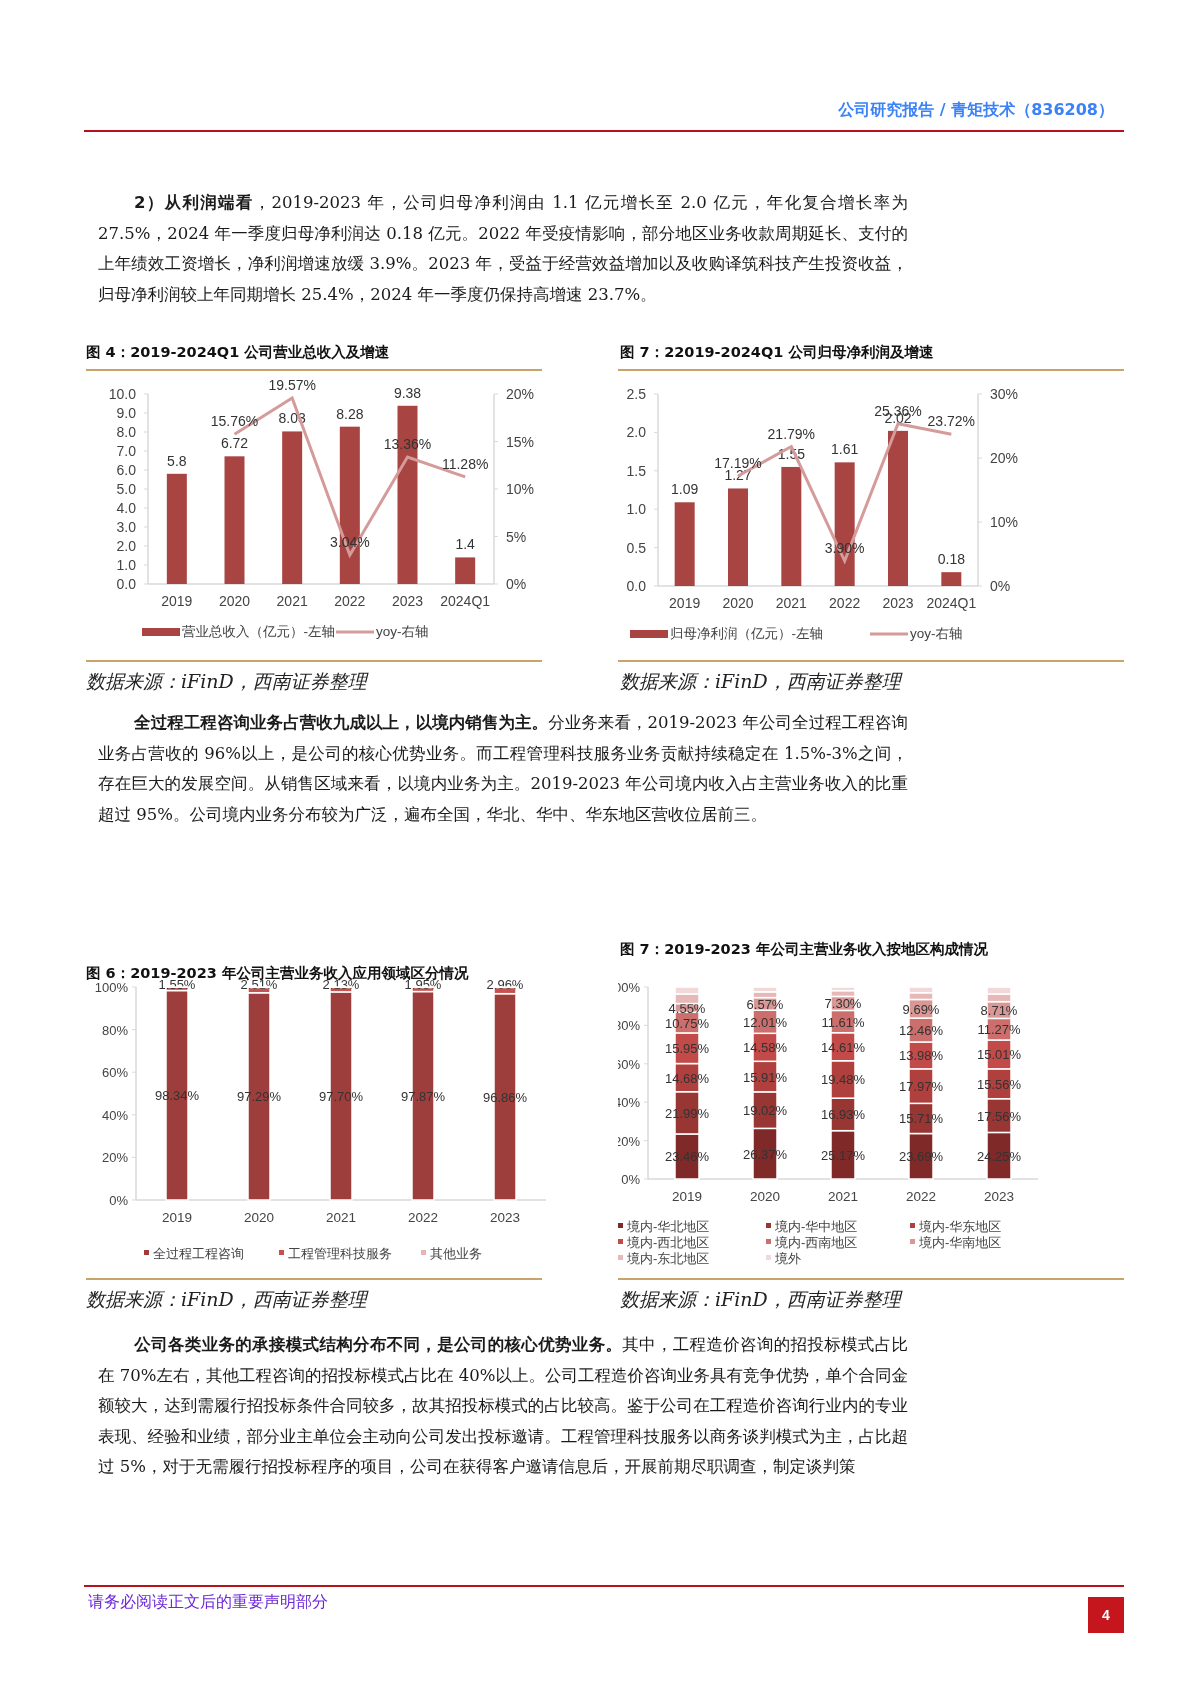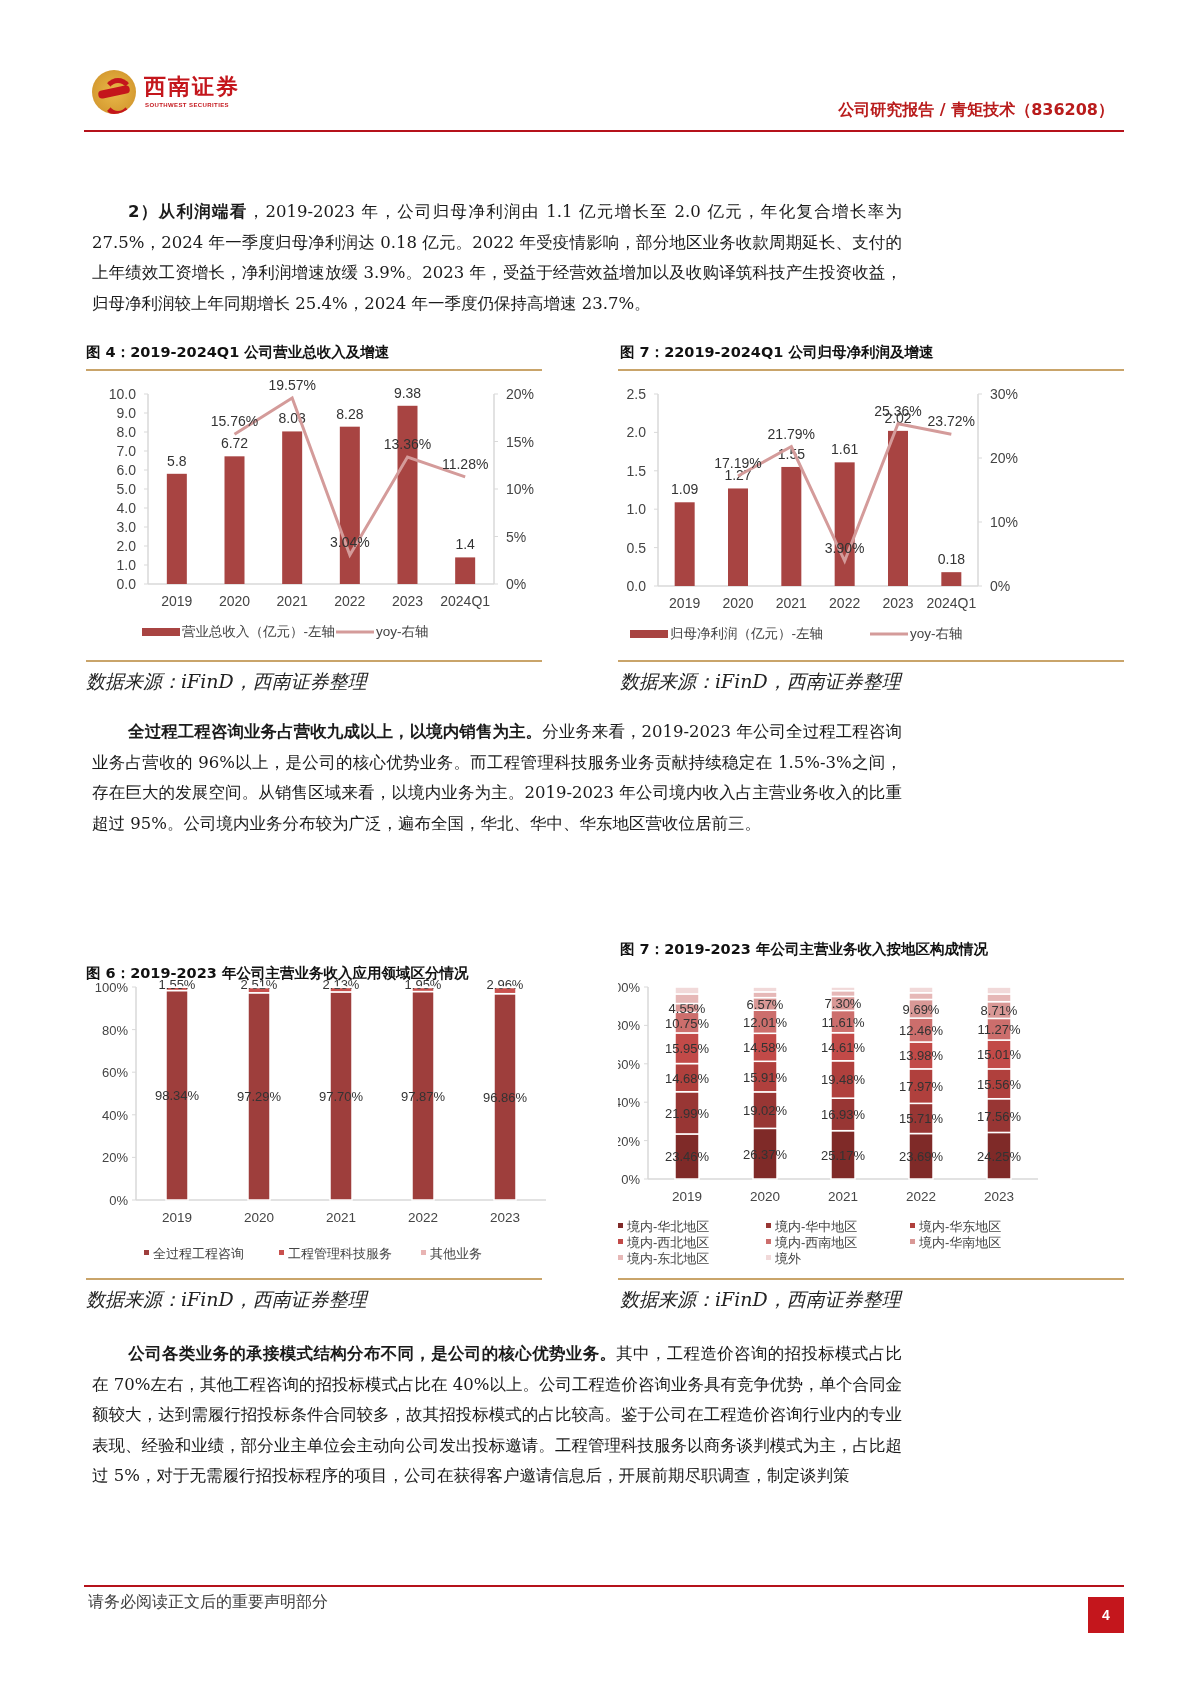--- a/index.html
+++ b/index.html
@@ -7,46 +7,41 @@
   body { position: relative; font-family: "DejaVu Serif", "Liberation Serif", serif; color: #1a1a1a; overflow: hidden; }
 
   .header { position: absolute; left: 84px; top: 66px; width: 1040px; height: 72px; }
   .logo { position: absolute; left: 8px; top: 4px; width: 160px; height: 52px; }
   .logo-circle { position: absolute; left: 0; top: 0; width: 44px; height: 44px; border-radius: 50%;
     background: radial-gradient(circle at 50% 50%, #e9b949 0%, #d9a035 60%, #c98d2a 100%); overflow: hidden; }
   .logo-circle::before { content: ""; position: absolute; left: 6px; top: 18px; width: 32px; height: 8px; background: #c4161c; border-radius: 4px; transform: rotate(-12deg); }
   .logo-circle::after { content: ""; position: absolute; left: 10px; top: 8px; width: 22px; height: 28px; border: 5px solid #c4161c; border-color: #c4161c transparent #c4161c transparent; border-radius: 50%; }
   .logo-cn { position: absolute; left: 52px; top: 2px; font-family: "DejaVu Serif", serif; font-size: 22px; font-weight: bold; color: #c4161c; letter-spacing: 2px; }
   .logo-en { position: absolute; left: 53px; top: 32px; font-family: "Liberation Sans", sans-serif; font-size: 6px; color: #c4161c; letter-spacing: 0.4px; font-weight: bold; }
-  .header-title { position: absolute; right: 10px; top: 34px; font-family: "DejaVu Sans", sans-serif; font-size: 16px; font-weight: bold; color: #b91c1c; }
+  .header-title { position: absolute; right: 10px; top: 34px; font-family: "DejaVu Sans", sans-serif; font-size: 16px; font-weight: bold; color: #3b82f6; }
   .header-rule { position: absolute; left: 0; top: 64px; width: 1040px; height: 2px; background: #b5121b; }
 
-  .para { position: absolute; left: 92px; width: 810px; font-family: "DejaVu Serif", serif; font-size: 16.5px; line-height: 30.5px; color: #1a1a1a; text-align: justify; margin-top: 9px; }
+  .para { position: absolute; left: 98px; width: 810px; font-family: "DejaVu Serif", serif; font-size: 16.5px; line-height: 30.5px; color: #1a1a1a; text-align: justify; }
   .para b { font-family: "DejaVu Sans", sans-serif; font-weight: bold; }
   .indent { display: inline-block; width: 36px; }
 
   .fig-title { position: absolute; font-family: "DejaVu Sans", sans-serif; font-weight: bold; font-size: 14.5px; color: #111; }
   .gold-rule { position: absolute; height: 2px; background: #c9a46a; }
   .source { position: absolute; font-family: "DejaVu Serif", serif; font-style: italic; font-size: 19px; color: #222; }
 
   svg text { font-family: "Liberation Sans", sans-serif; }
 
   .footer-rule { position: absolute; left: 84px; top: 1585px; width: 1040px; height: 2px; background: #b5121b; }
-  .footer-text { position: absolute; left: 88px; top: 1592px; font-family: "DejaVu Serif", serif; font-size: 16px; color: #404040; }
+  .footer-text { position: absolute; left: 88px; top: 1592px; font-family: "DejaVu Serif", serif; font-size: 16px; color: #6d28d9; }
   .page-num { position: absolute; left: 1088px; top: 1597px; width: 36px; height: 36px; background: #c4161c; color: #fff; font-family: "Liberation Sans", sans-serif; font-weight: bold; font-size: 14px; display: flex; align-items: center; justify-content: center; }
 </style>
 </head>
 <body>
 
 <div class="header">
-  <div class="logo">
-    <div class="logo-circle"></div>
-    <div class="logo-cn">西南证券</div>
-    <div class="logo-en">SOUTHWEST SECURITIES</div>
-  </div>
   <div class="header-title">公司研究报告 / 青矩技术（836208）</div>
   <div class="header-rule"></div>
 </div>
 
 <div class="para" style="top:188px;">
   <span class="indent"></span><b>2）从利润端看</b><span>，2019-2023 年，公司归母净利润由 1.1 亿元增长至 2.0 亿元，年化复合增长率为 27.5%，2024 年一季度归母净利润达 0.18 亿元。2022 年受疫情影响，部分地区业务收款周期延长、支付的上年绩效工资增长，净利润增速放缓 3.9%。2023 年，受益于经营效益增加以及收购译筑科技产生投资收益，归母净利润较上年同期增长 25.4%，2024 年一季度仍保持高增速 23.7%。</span>
 </div>
 
 <div class="fig-title" style="left:86px; top:343px;">图 4：2019-2024Q1 公司营业总收入及增速</div>
 <div class="gold-rule" style="left:86px; top:369px; width:456px;"></div>

